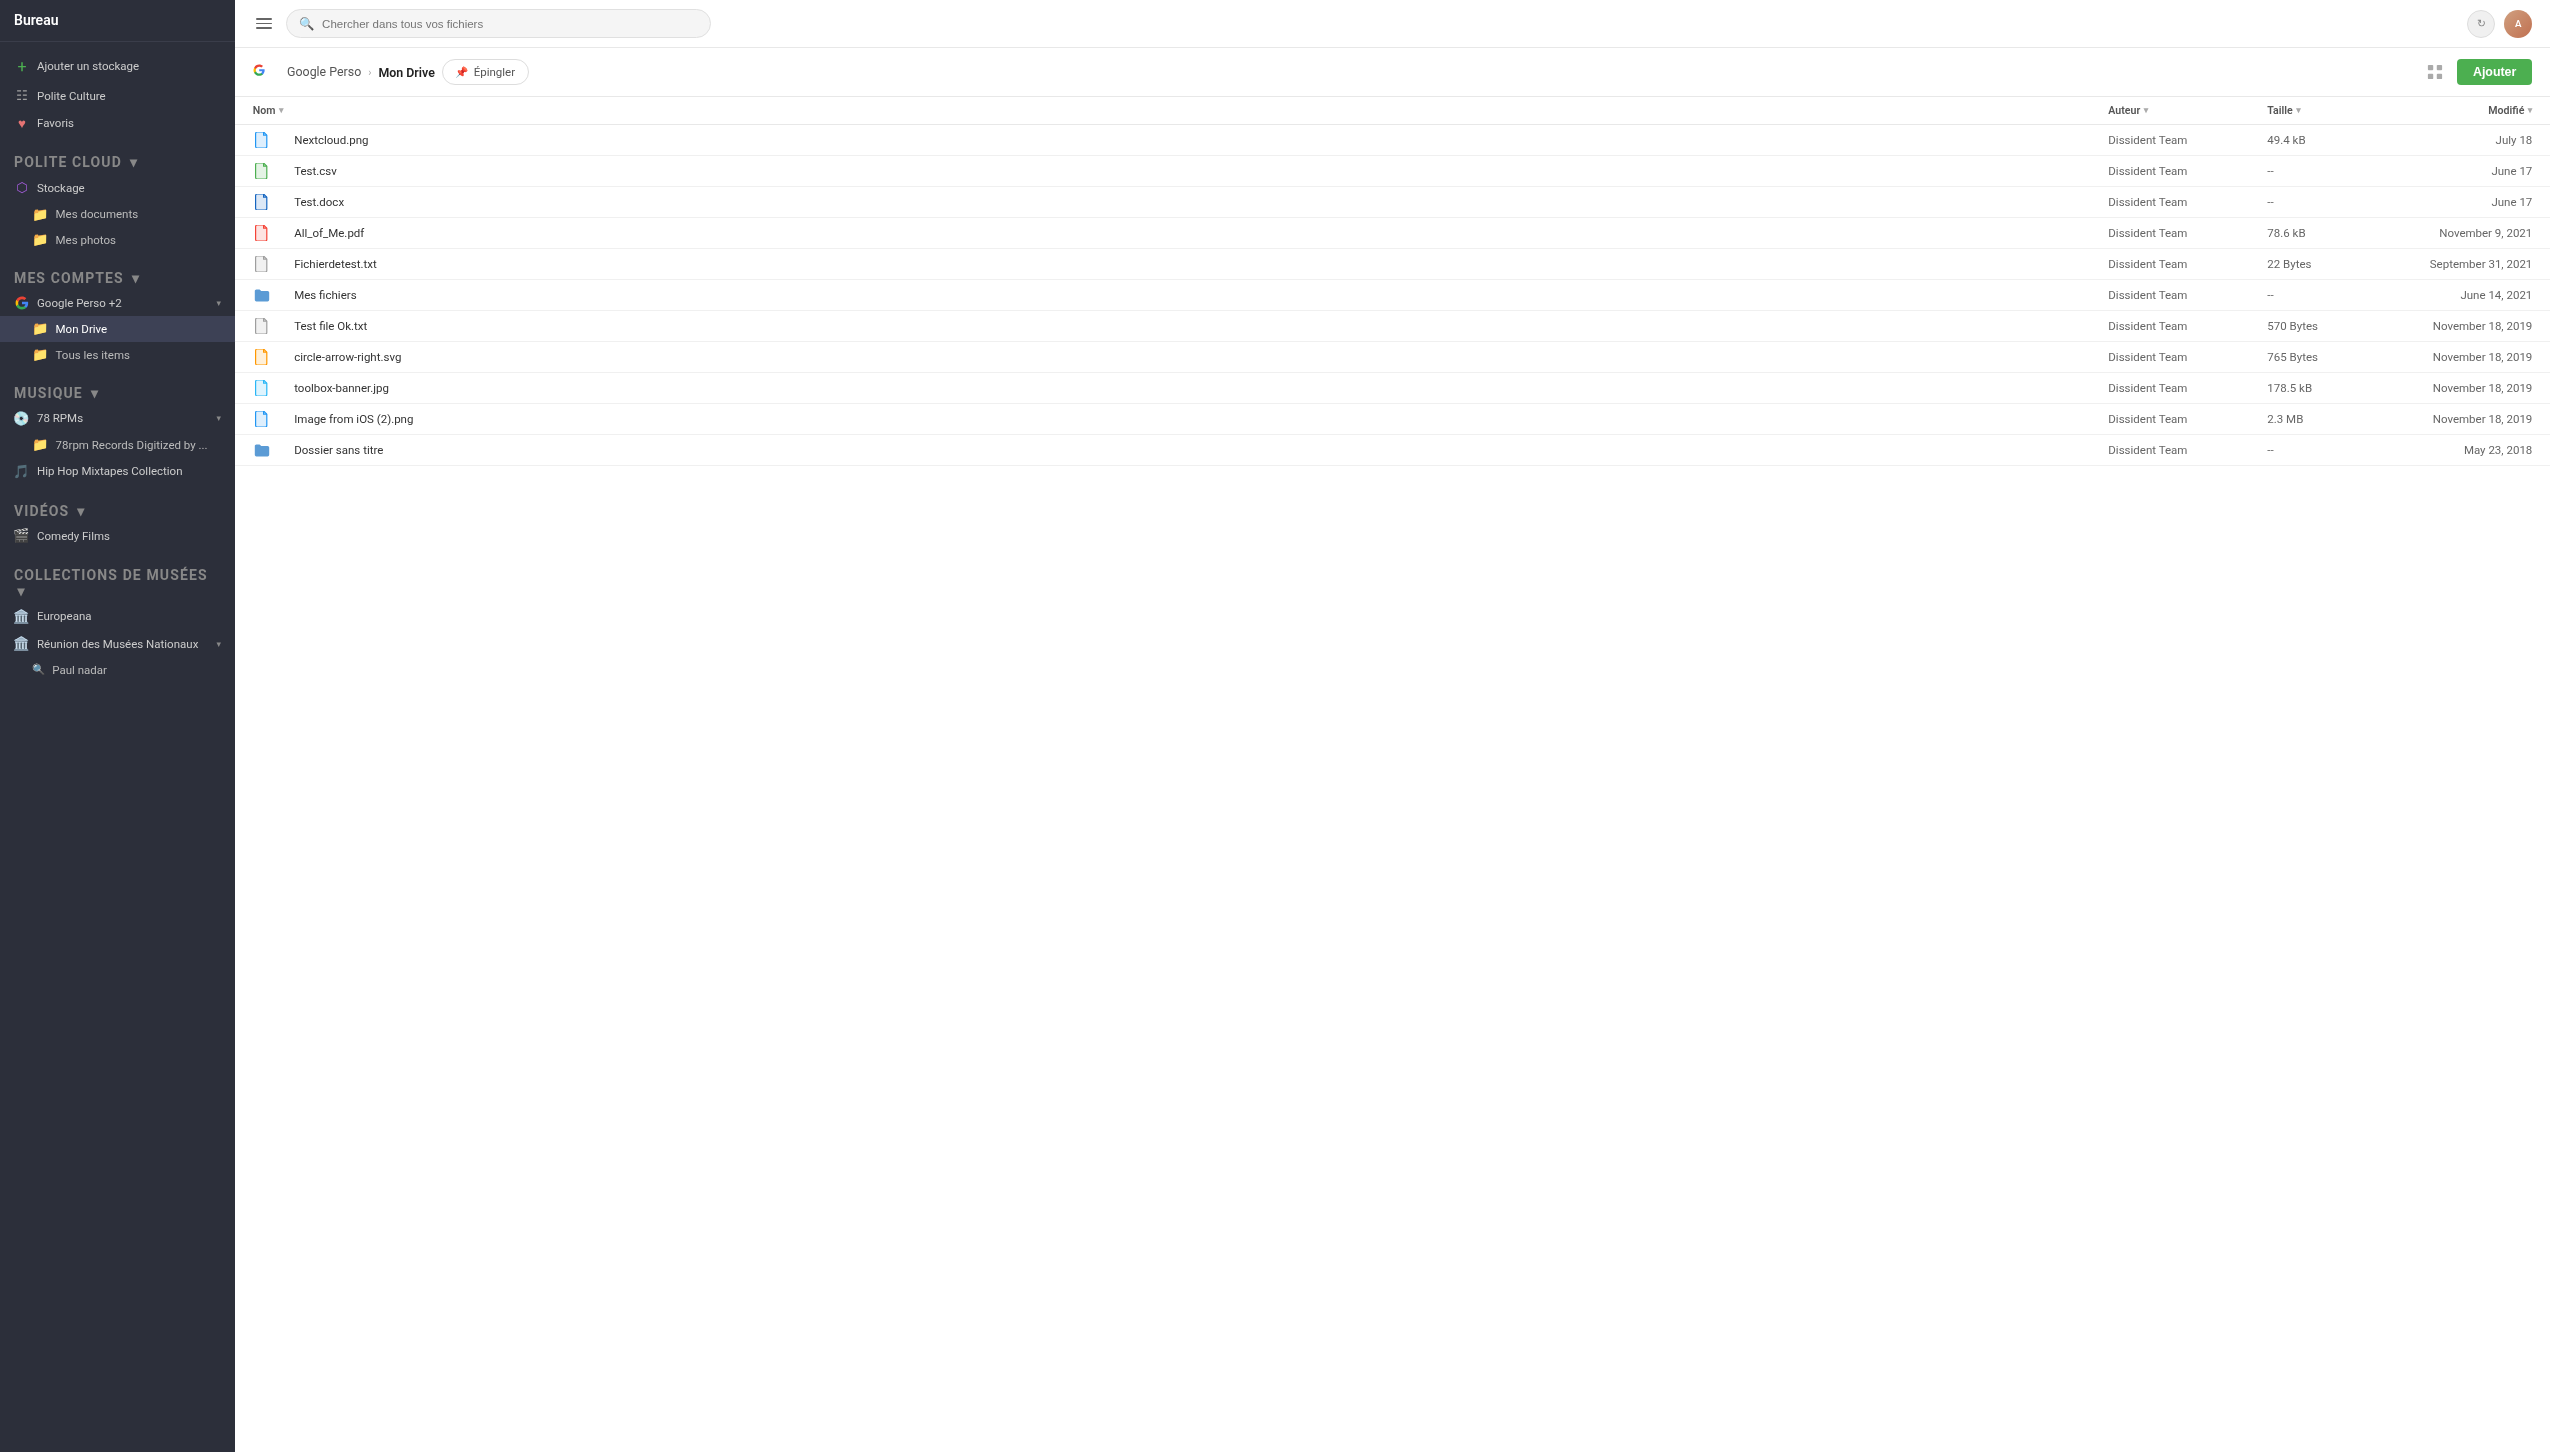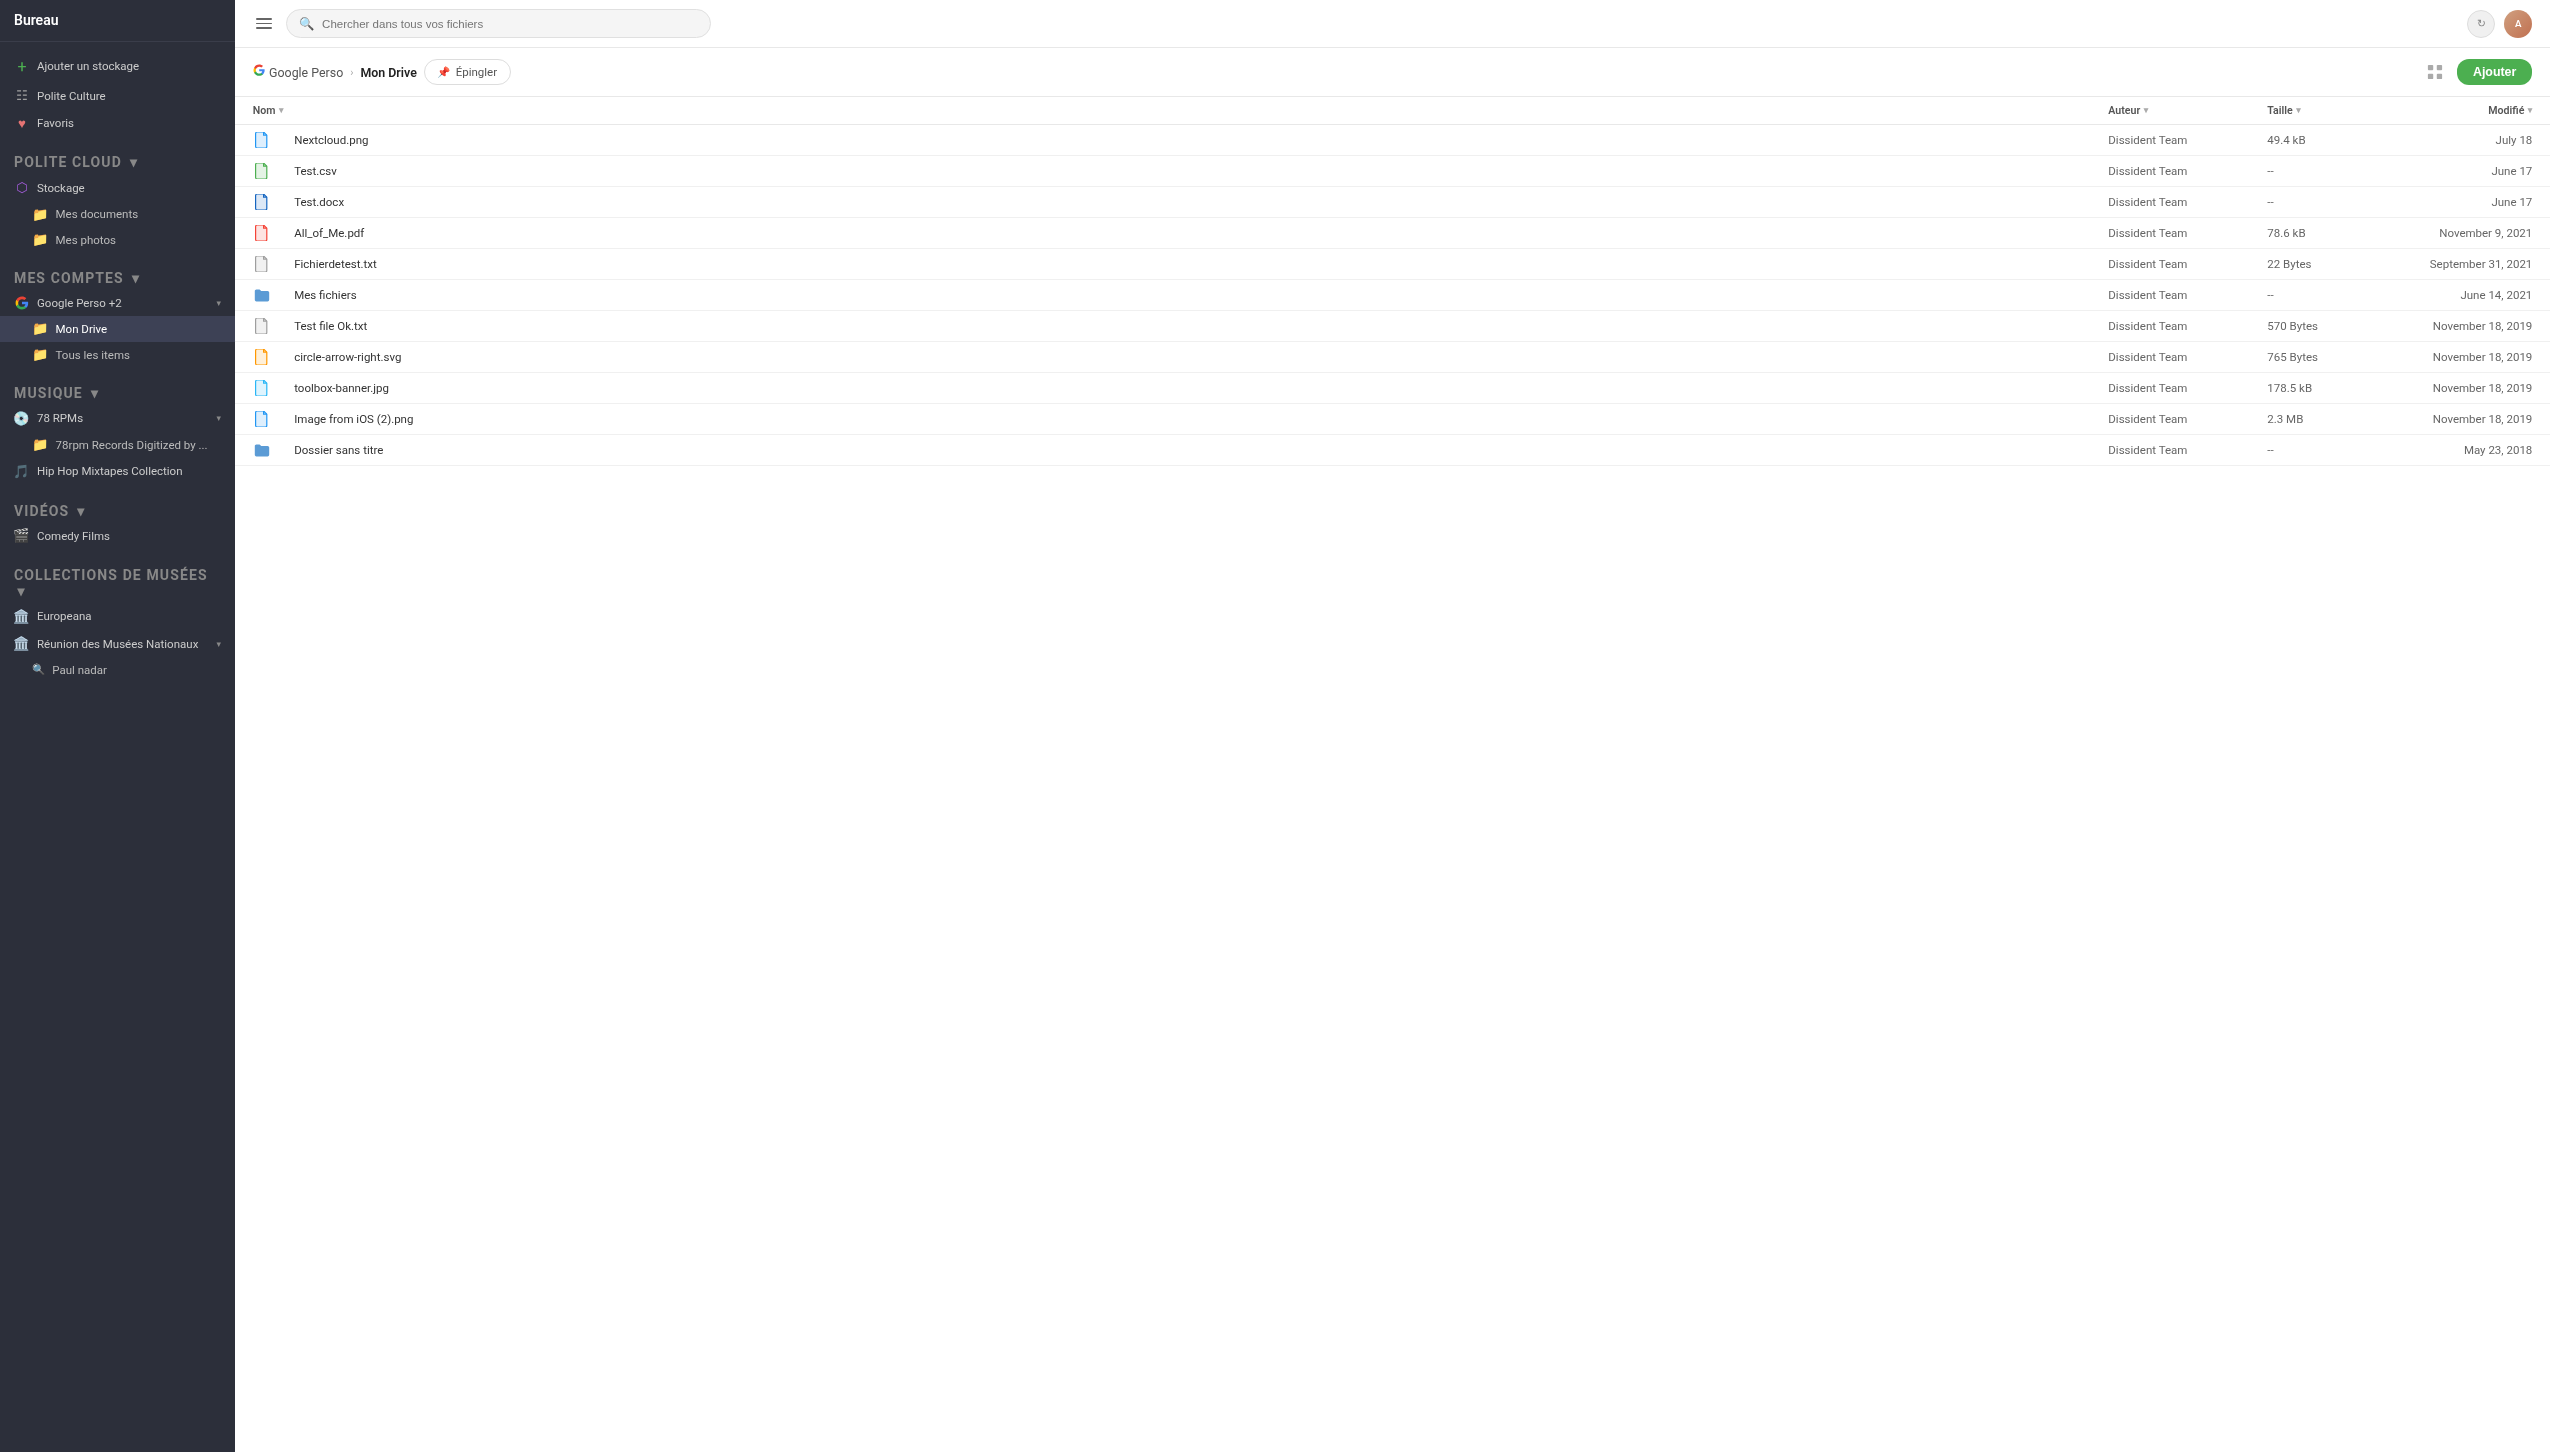--- a/index.html
+++ b/index.html
@@ -112,42 +112,42 @@
 
     
     #breadcrumb-bar {
       display: flex;
       align-items: center;
       padding: 10.6px 17.7px;
       border-bottom: 0.9px solid #e8e8e8;
       gap: 7px;
       background: #fff;
     }
-    .breadcrumb-item { display: flex; align-items: center; gap: 4px; font-size: 12.4px; color: #555; cursor: pointer; }
+    .breadcrumb-item { display: flex; align-items: flex-start; gap: 22px; font-size: 12.4px; color: #555; cursor: pointer; }
     .breadcrumb-active { font-weight: 600; color: #222; }
     .breadcrumb-sep { color: #aaa; font-size: 10.6px; }
     .pin-btn {
       display: flex;
       align-items: center;
       gap: 5.3px;
       padding: 5.3px 12.4px;
       border: 0.9px solid #ddd;
       border-radius: 14px;
       font-size: 11.5px;
       color: #555;
       cursor: pointer;
       background: #fff;
     }
     .breadcrumb-right { margin-left: auto; display: flex; align-items: center; gap: 8.9px; }
     .grid-btn { display: flex; align-items: center; gap: 3.5px; cursor: pointer; padding: 5.3px; border-radius: 3.5px; color: #888; }
     .add-btn {
       background: #4caf50;
       color: #fff;
       border: none;
-      border-radius: 12px;
+      border-radius: 4px;
       padding: 6.2px 16px;
       font-size: 12.4px;
       font-weight: 600;
       cursor: pointer;
     }
 
     
     #file-table { flex: 1; overflow-y: auto; }
     .table-header {
       display: grid;

